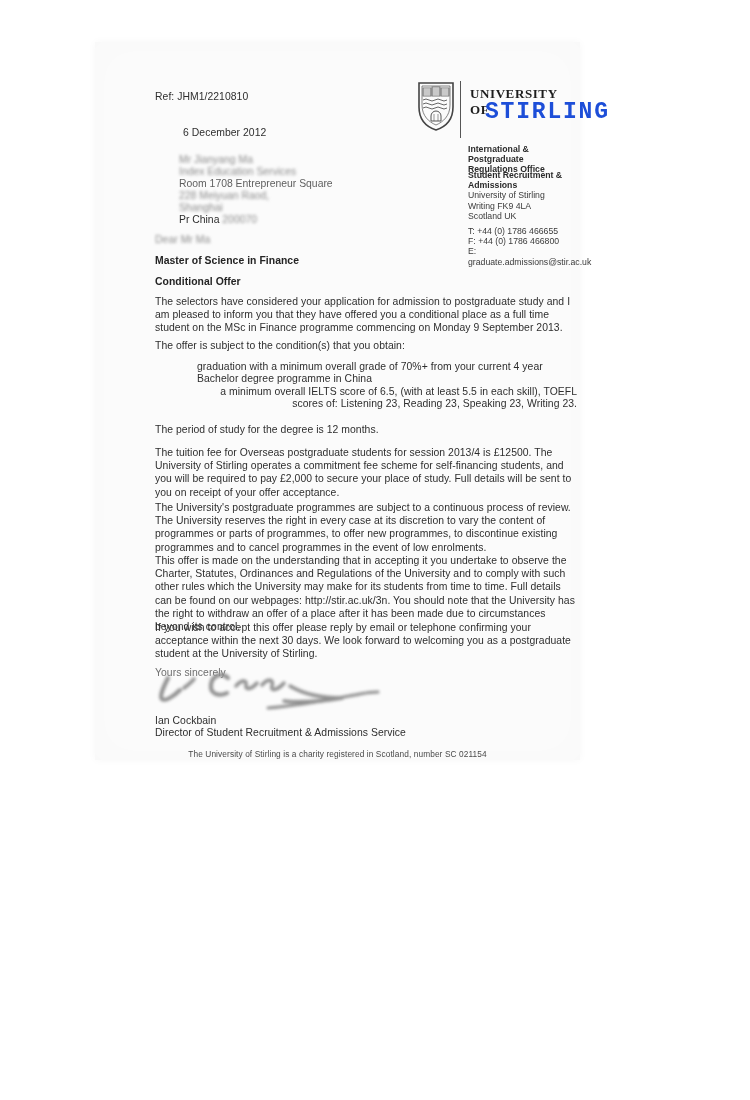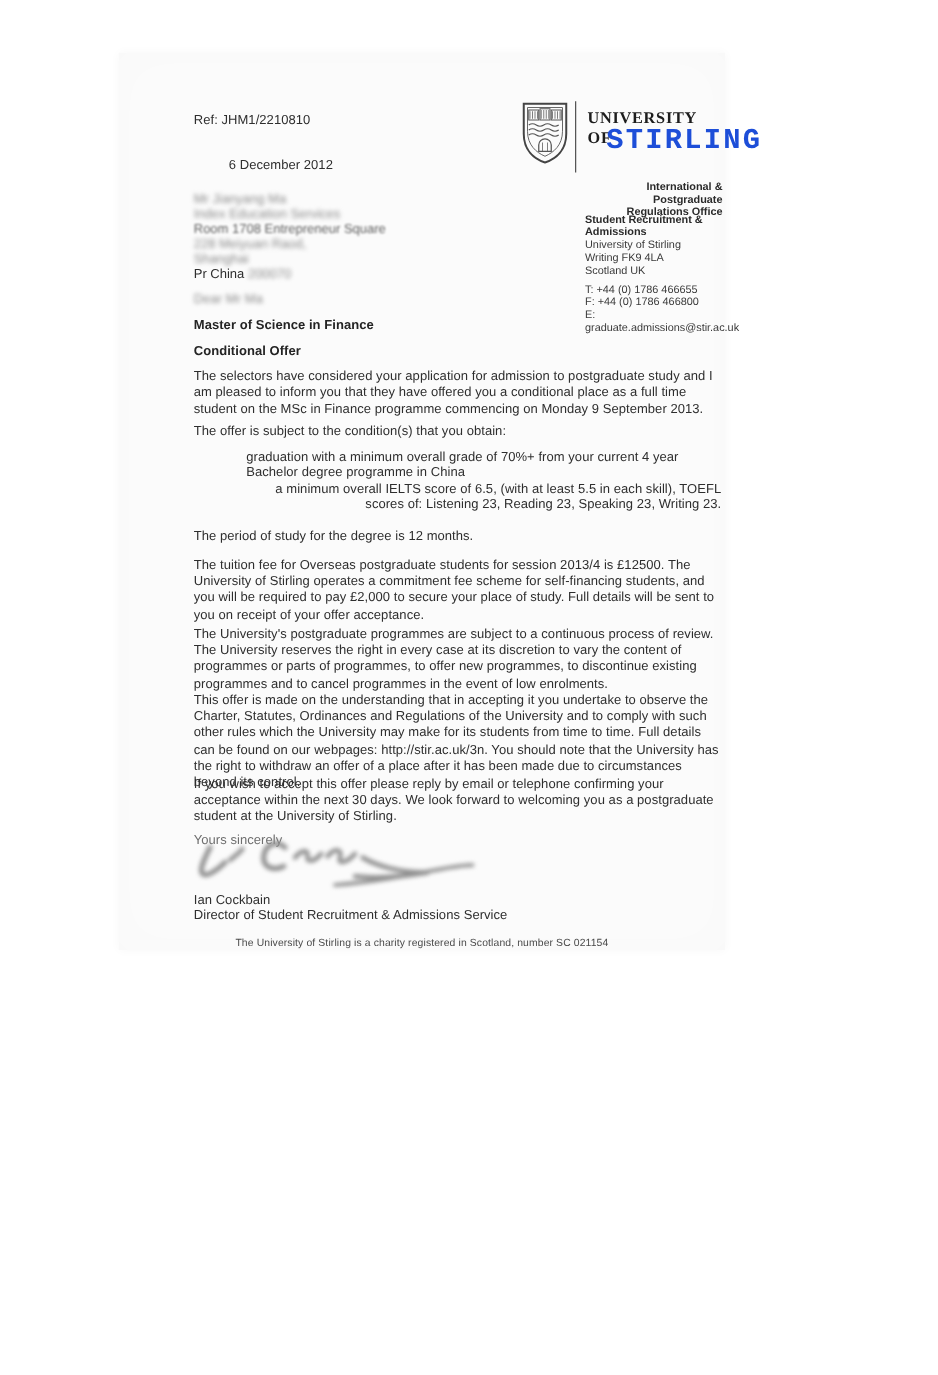--- a/index.html
+++ b/index.html
@@ -24,21 +24,21 @@
     line-height:13.2px;
     color:#2e2e2e;
     letter-spacing:0.05px;
   }
   .small-lh{line-height:12.2px;}
   .bold{font-weight:bold;color:#242424;}
   .left-col{left:60px;width:425px;}
   .blur-heavy{filter:blur(1.5px);color:#8d8d8d;}
   .blur-mid{filter:blur(0.7px);color:#5f5f5f;}
   .blur-soft{filter:blur(0.5px);color:#6e6e6e;}
-  .recipient-line{height:12px;font-size:10.4px;line-height:12px;}
+  .recipient-line{height:12px;font-size:10.4px;line-height:12px;margin-left:24px;}
   
   .logo-sep{
     position:absolute;left:365px;top:39px;
     width:1px;height:57px;background:#555;
   }
   .logo-top{
     position:absolute;left:375px;top:44px;
     font-family:"Liberation Serif", serif;
     font-weight:bold;font-size:13px;letter-spacing:0.6px;color:#1d1d1d;
   }
@@ -77,21 +77,21 @@
       <path d="M6,19 q3,-2 6,0 q3,2 6,0 q3,-2 6,0 q3,2 6,0 M6,23 q3,-2 6,0 q3,2 6,0 q3,-2 6,0 q3,2 6,0 M6,27 q3,-2 6,0 q3,2 6,0 q3,-2 6,0 q3,2 6,0" fill="none" stroke="#555" stroke-width="0.9"></path>
 
       <path d="M14,40 v-5 a5,5 0 0 1 10,0 v5 z" fill="none" stroke="#555" stroke-width="1"></path>
       <path d="M17,40 v-7 M21,40 v-7" stroke="#555" stroke-width="0.6"></path>
     </svg>
   </div>
   <div class="logo-sep"></div>
   <div class="logo-top">UNIVERSITY OF</div>
   <div class="logo-name">STIRLING</div>
 
-  <div class="abs contact" style="left:373px;top:102px;width:110px;text-align:right;">
+  <div class="abs contact" style="left:373px;top:102px;width:110px;">
     <div class="bold">International &amp; Postgraduate</div>
     <div class="bold">Regulations Office</div>
   </div>
   <div class="abs contact" style="left:373px;top:128px;width:110px;">
     <div class="bold">Student Recruitment &amp;</div>
     <div class="bold">Admissions</div>
     <div>University of Stirling</div>
     <div>Writing FK9 4LA</div>
     <div>Scotland UK</div>
   </div>

